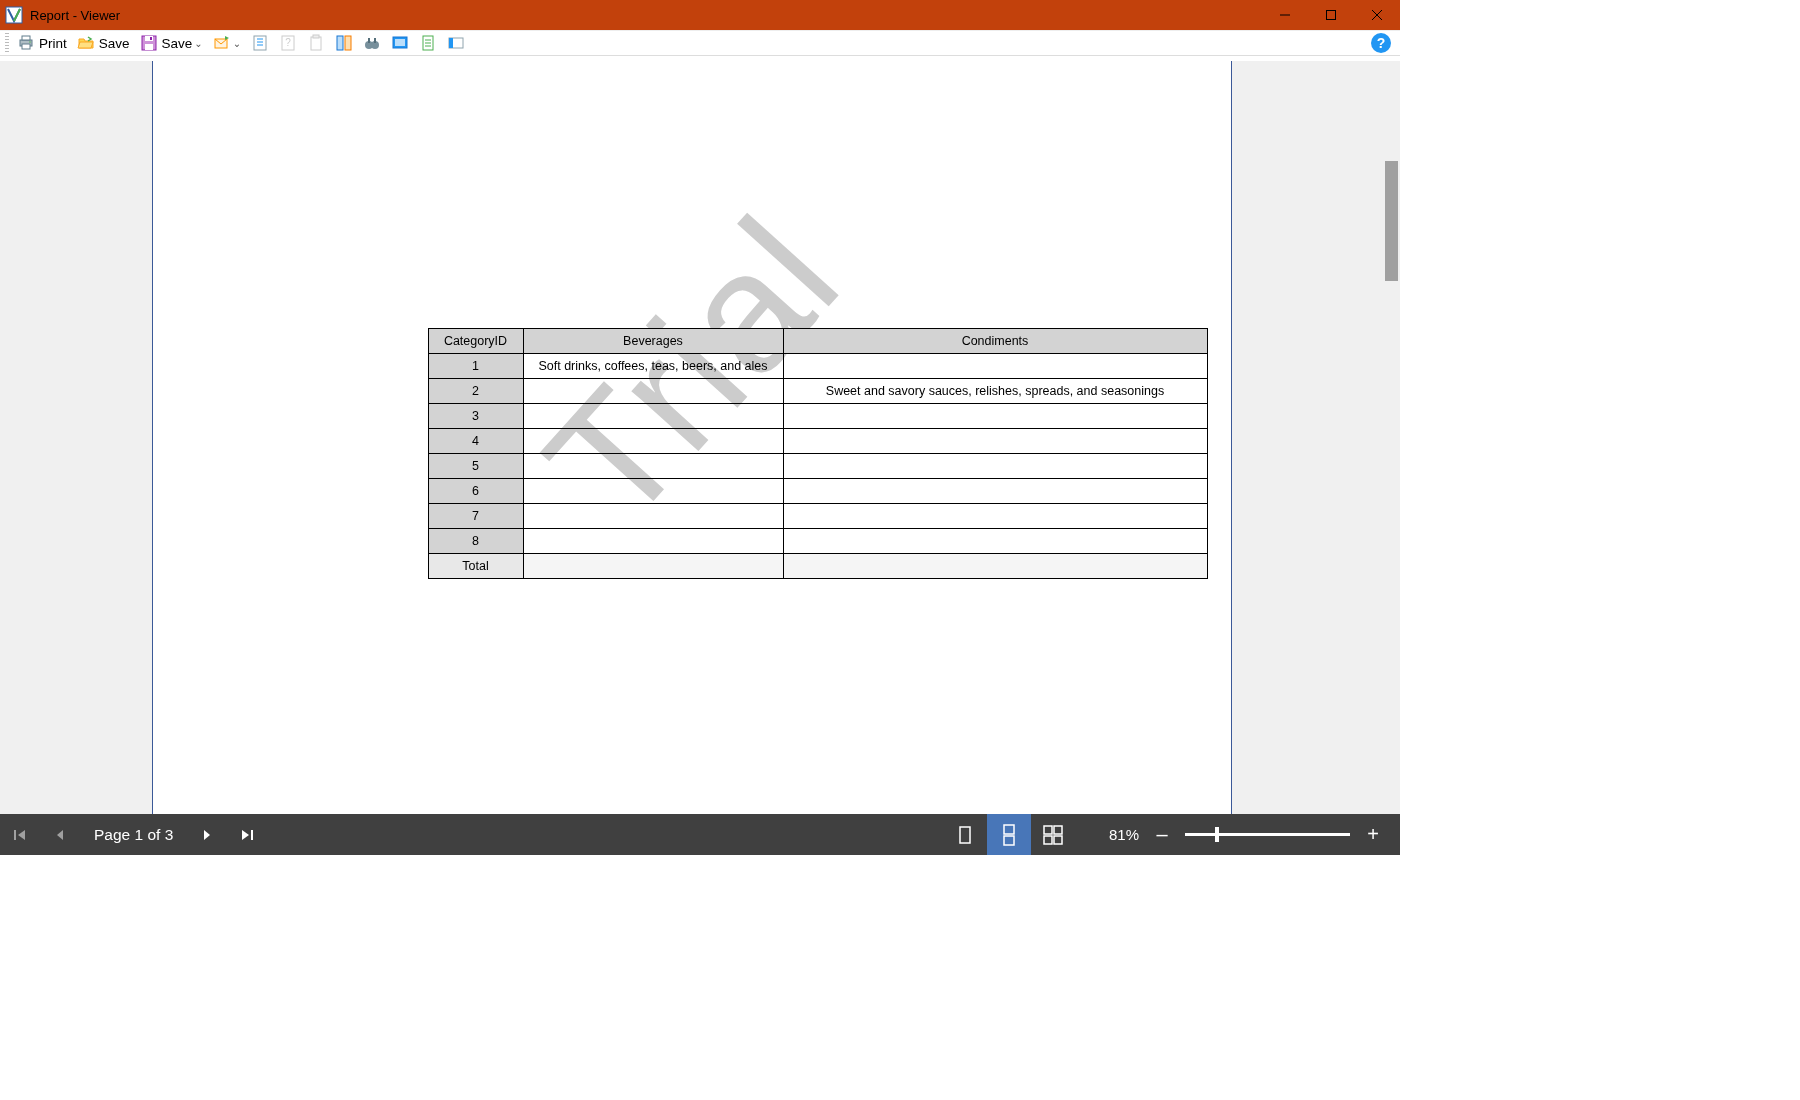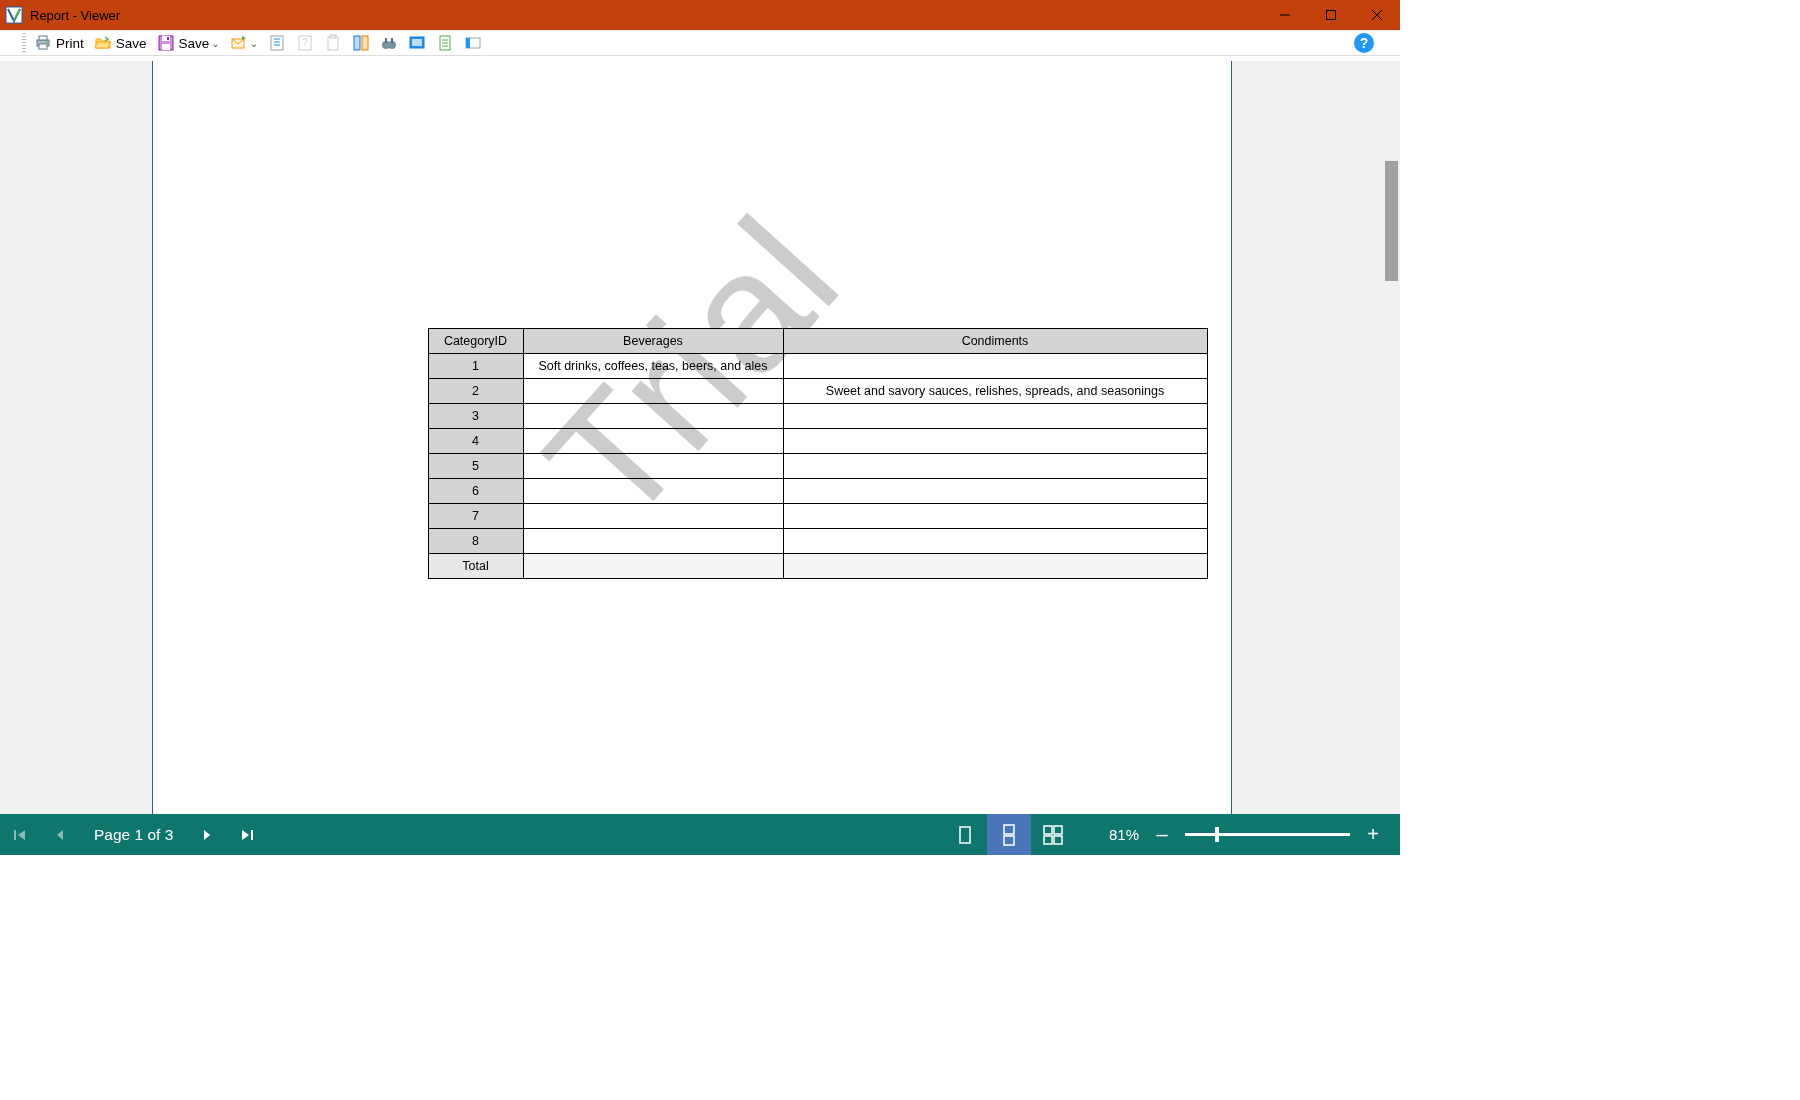--- a/index.html
+++ b/index.html
@@ -7,21 +7,21 @@
 
 
 .titlebar { height: 30px; display: flex; align-items: center; padding: 0 0 0 4px; background: #c2410c; }
 .app-icon { width: 20px; height: 20px; margin-right: 6px; display:flex; align-items:center; justify-content:center;}
 .title-text { flex: 1; font-size: 13px; color: #000; }
 .win-controls { display: flex; }
 .win-btn { width: 46px; height: 30px; display: flex; align-items: center; justify-content: center; cursor: default; }
 .win-btn svg { stroke: #000; stroke-width: 1; }
 
 
-.toolbar { height: 26px; display: flex; align-items: center; gap: 2px; padding: 0 22px; background: #fff; border-top:1px solid #eee; border-bottom: 1px solid #ddd; }
+.toolbar { height: 26px; display: flex; align-items: center; gap: 2px; padding: 0 5px; background: #fff; border-top:1px solid #eee; border-bottom: 1px solid #ddd; }
 .tool-grip { width:4px; height:20px; background:repeating-linear-gradient(#bbb,#bbb 1px,transparent 1px,transparent 3px); margin-right:2px;}
 .tool-item { display: flex; align-items: center; height: 26px; padding: 0 4px; gap:4px; cursor: default; }
 .tool-icon { width: 18px; height: 18px; display:flex; align-items:center; justify-content:center; }
 .tool-label { font-size: 13.5px; color: #000; }
 .tool-dd { font-size:10px; color:#555; margin-left:-2px;}
 .spacer { flex: 1; }
 .help-icon { width:20px; height:20px; border-radius:50%; background:#2196f3; color:#fff; display:flex; align-items:center; justify-content:center; font-weight:bold; font-size:14px;}
 
 
 .viewer { position:absolute; top:61px; bottom:41px; left:0; right:0; background:#f0f0f0; }
@@ -37,21 +37,21 @@
 .rpt { position:absolute; left:275px; top:268px; border-collapse:collapse; font-family:Arial,sans-serif;}
 .rpt th, .rpt td { border:1px solid #000; font-size:12.5px; font-weight:400; padding:4px 6px; height:25px; }
 .rpt .hdr { background:#d3d3d3; text-align:center; }
 .rpt .rowlbl { background:#d3d3d3; text-align:center; width:95px;}
 .rpt .c1 { width:260px; text-align:center;}
 .rpt .c2 { width:424px; text-align:center;}
 .rpt .totallbl { background:#e8e8e8;}
 .rpt .totalcell { background:#f5f5f5;}
 
 
-.footer { position:absolute; left:0; right:0; bottom:0; height:41px; background:#0f766e; display:flex; align-items:center; color:#fff; font-size:15px;}
+.footer { position:absolute; left:0; right:0; bottom:0; height:41px; background:#404040; display:flex; align-items:center; color:#fff; font-size:15px;}
 .nav-btn { width:40px; height:41px; display:flex; align-items:center; justify-content:center; color:#fff;}
 .nav-btn.disabled { opacity:0.5;}
 .page-info { padding:0 14px; font-size:15.5px;}
 .footer .spacer {flex:1;}
 .view-modes { display:flex; height:41px;}
 .vm-btn { width:44px; height:41px; display:flex; align-items:center; justify-content:center;}
 .vm-btn.active { background:#4876b8;}
 .zoom-area { display:flex; align-items:center; gap:14px; padding:0 18px 0 18px;}
 .zoom-pct { font-size:15px; min-width:46px; text-align:right;}
 .zoom-sign { font-size:20px; font-weight:300; width:18px; text-align:center; cursor:default;}

